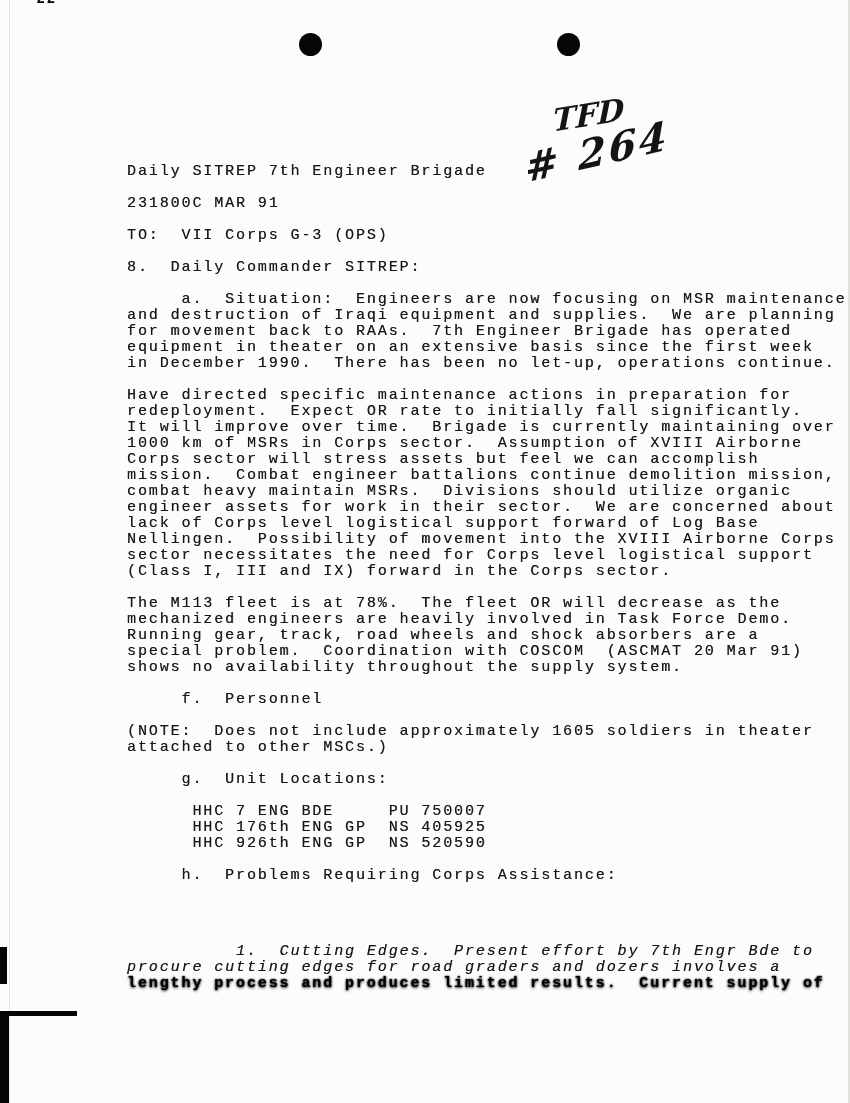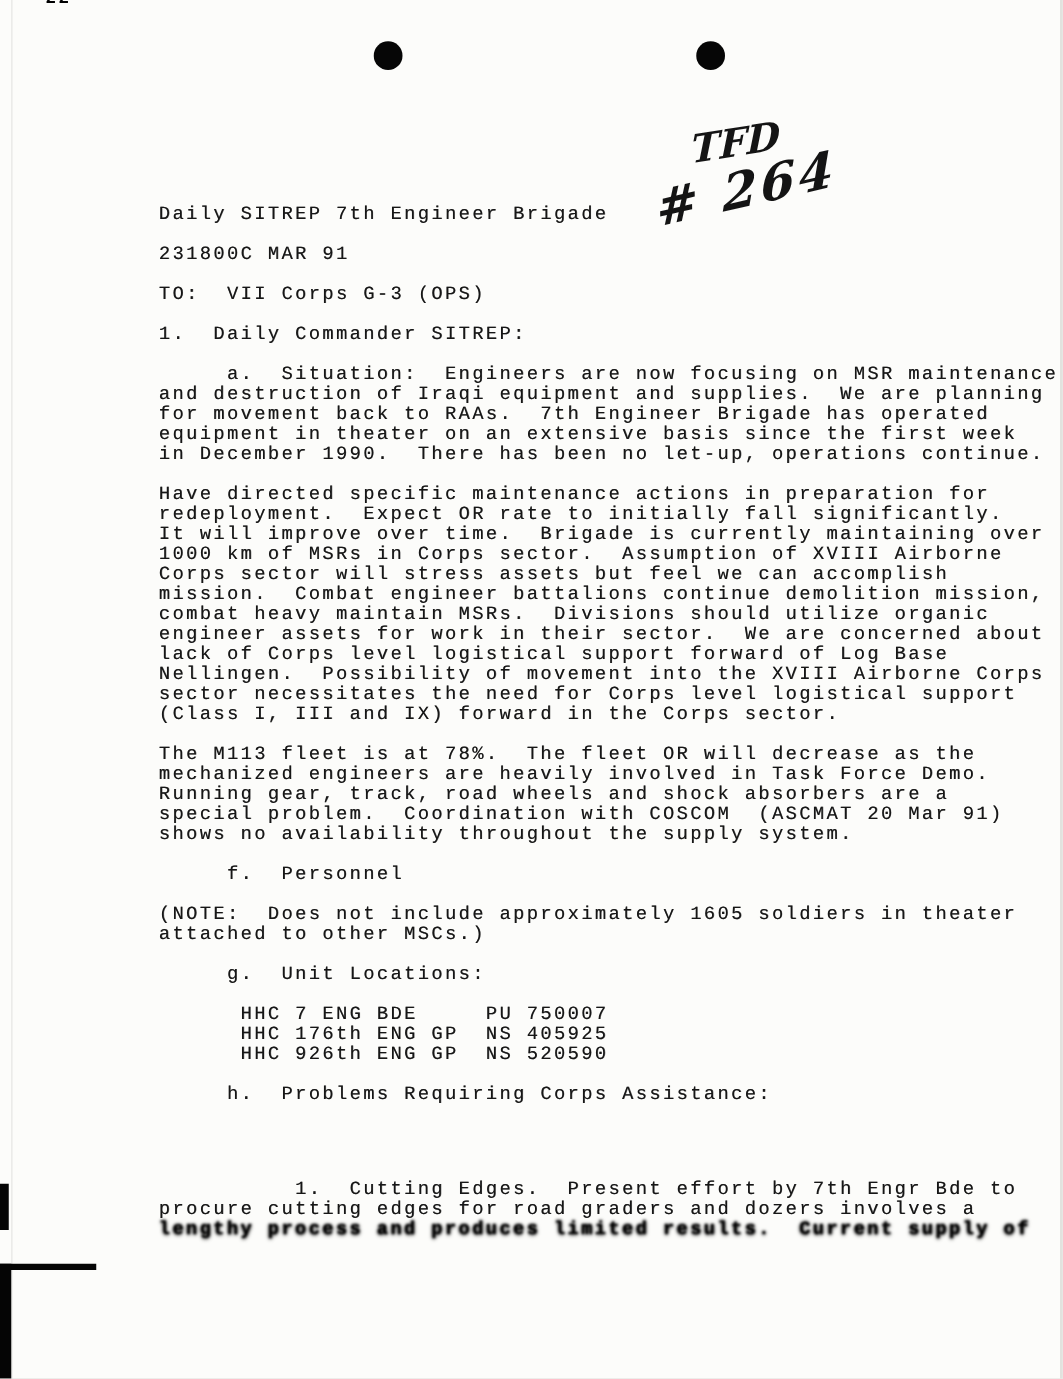--- a/index.html
+++ b/index.html
@@ -58,21 +58,21 @@
   }
   .doc pre.block {
     font-family: "Liberation Mono", "DejaVu Sans Mono", monospace;
     font-size: 15px; line-height: 16px; letter-spacing: 1.9px;
     color: #161616; white-space: pre;
     text-shadow: 0.3px 0 0 rgba(0,0,0,0.55);
     margin: 0 0 16px 0;
   }
   .doc pre.gap-md { }
   .doc pre.gap-lg { margin-bottom: 60px; }
-  .doc pre.gap-0  { margin-bottom: 0; }
+  .doc pre.gap-0  { margin-bottom: 0; font-style: italic; }
   .doc pre.smudge {
     color: #000; font-weight: bold;
     filter: blur(0.7px);
     text-shadow: 0 0 2px #000, 0 1px 3px rgba(0,0,0,0.75);
   }
   
   .edge-bar-small {
     position: absolute; left: 0; top: 947;
     top: 947px; width: 7px; height: 37px; background: #050505;
   }
@@ -99,21 +99,21 @@
 
   <div class="handwriting">
     <div class="hw1">TFD</div>
     <div class="hw2"># 264</div>
   </div>
 
   <div class="doc">
     <pre class="block">Daily SITREP 7th Engineer Brigade</pre>
     <pre class="block">231800C MAR 91</pre>
     <pre class="block">TO:  VII Corps G-3 (OPS)</pre>
-    <pre class="block">1.  Daily Commander SITREP:</pre>
+    <pre class="block">8.  Daily Commander SITREP:</pre>
     <pre class="block">     a.  Situation:  Engineers are now focusing on MSR maintenance
 and destruction of Iraqi equipment and supplies.  We are planning
 for movement back to RAAs.  7th Engineer Brigade has operated
 equipment in theater on an extensive basis since the first week
 in December 1990.  There has been no let-up, operations continue.</pre>
     <pre class="block gap-md">Have directed specific maintenance actions in preparation for
 redeployment.  Expect OR rate to initially fall significantly.
 It will improve over time.  Brigade is currently maintaining over
 1000 km of MSRs in Corps sector.  Assumption of XVIII Airborne
 Corps sector will stress assets but feel we can accomplish

